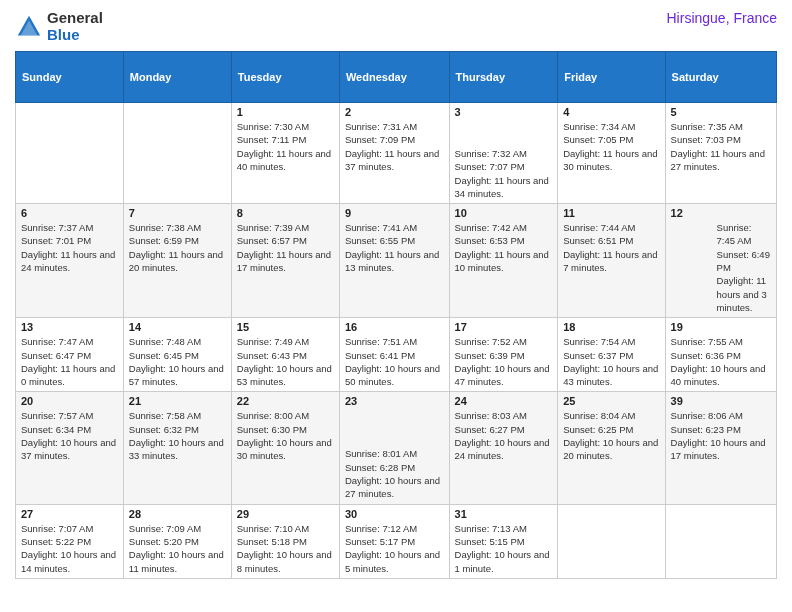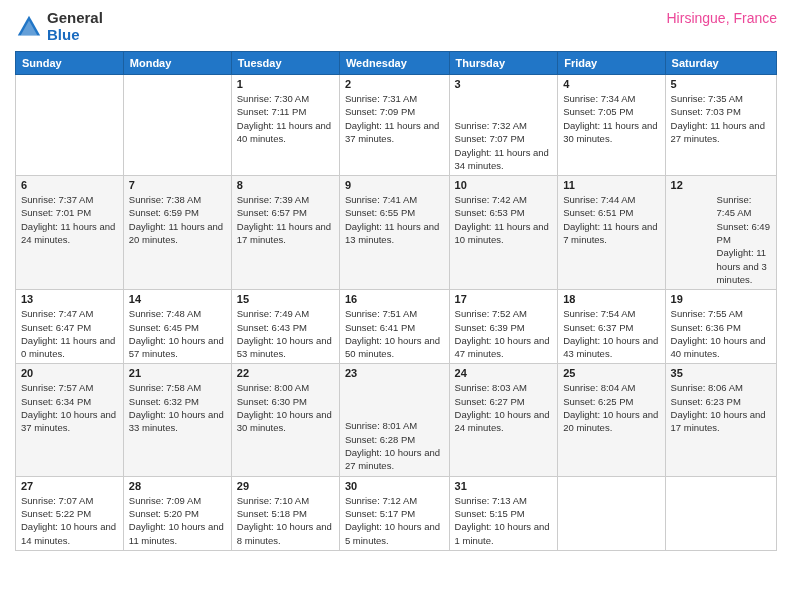--- a/index.html
+++ b/index.html
@@ -50,31 +50,31 @@
     .title-section {
       text-align: right;
     }
     .month-title {
       font-size: 32px;
       font-weight: normal;
       color: #333;
     }
     .location {
       font-size: 14px;
-      color: #ec4899;
+      color: #6d28d9;
     }
     .calendar {
       width: 100%;
       border-collapse: collapse;
       font-size: 10px;
     }
     .calendar th {
       background: #2176c7;
       color: #fff;
-      padding: 5px 6px;
+      padding: 19px 6px;
       text-align: left;
       font-size: 11px;
       font-weight: bold;
       border: 1px solid #1a5fa0;
     }
     .calendar td {
       border: 1px solid #ccc;
       vertical-align: top;
       padding: 3px 5px;
       width: 113px;
@@ -285,21 +285,21 @@
 Sunset: 6:27 PM
 Daylight: 10 hours and 24 minutes.</div>
           </td>
           <td>
             <div class="day-number">25</div>
             <div class="day-info" style="white-space: pre-line;">Sunrise: 8:04 AM
 Sunset: 6:25 PM
 Daylight: 10 hours and 20 minutes.</div>
           </td>
           <td>
-            <div class="day-number">35</div>
+            <div class="day-number">39</div>
             <div class="day-info" style="white-space: pre-line;">Sunrise: 8:06 AM
 Sunset: 6:23 PM
 Daylight: 10 hours and 17 minutes.</div>
           </td>
         </tr>
         <tr>
           <td>
             <div class="day-number">27</div>
             <div class="day-info" style="white-space: pre-line;">Sunrise: 7:07 AM
 Sunset: 5:22 PM

